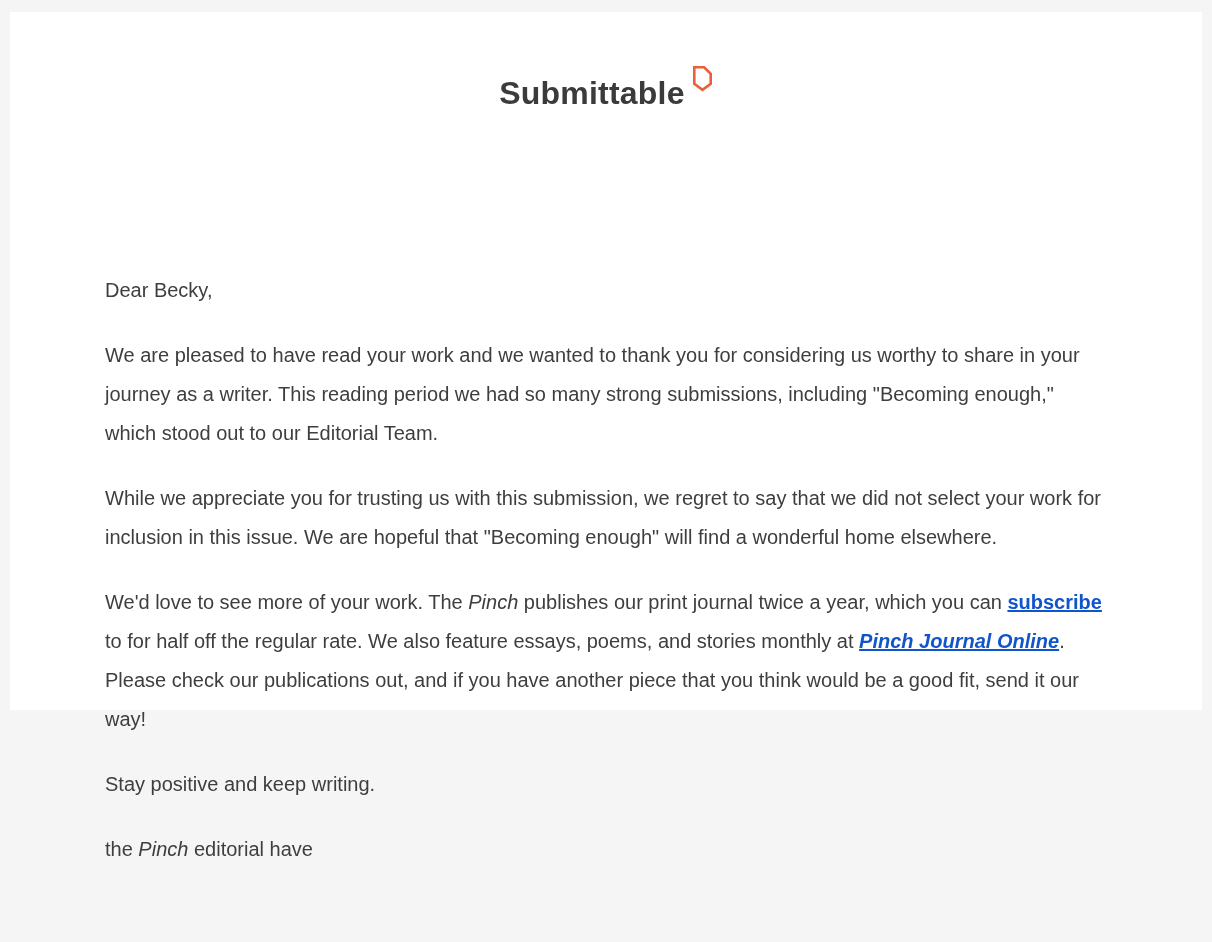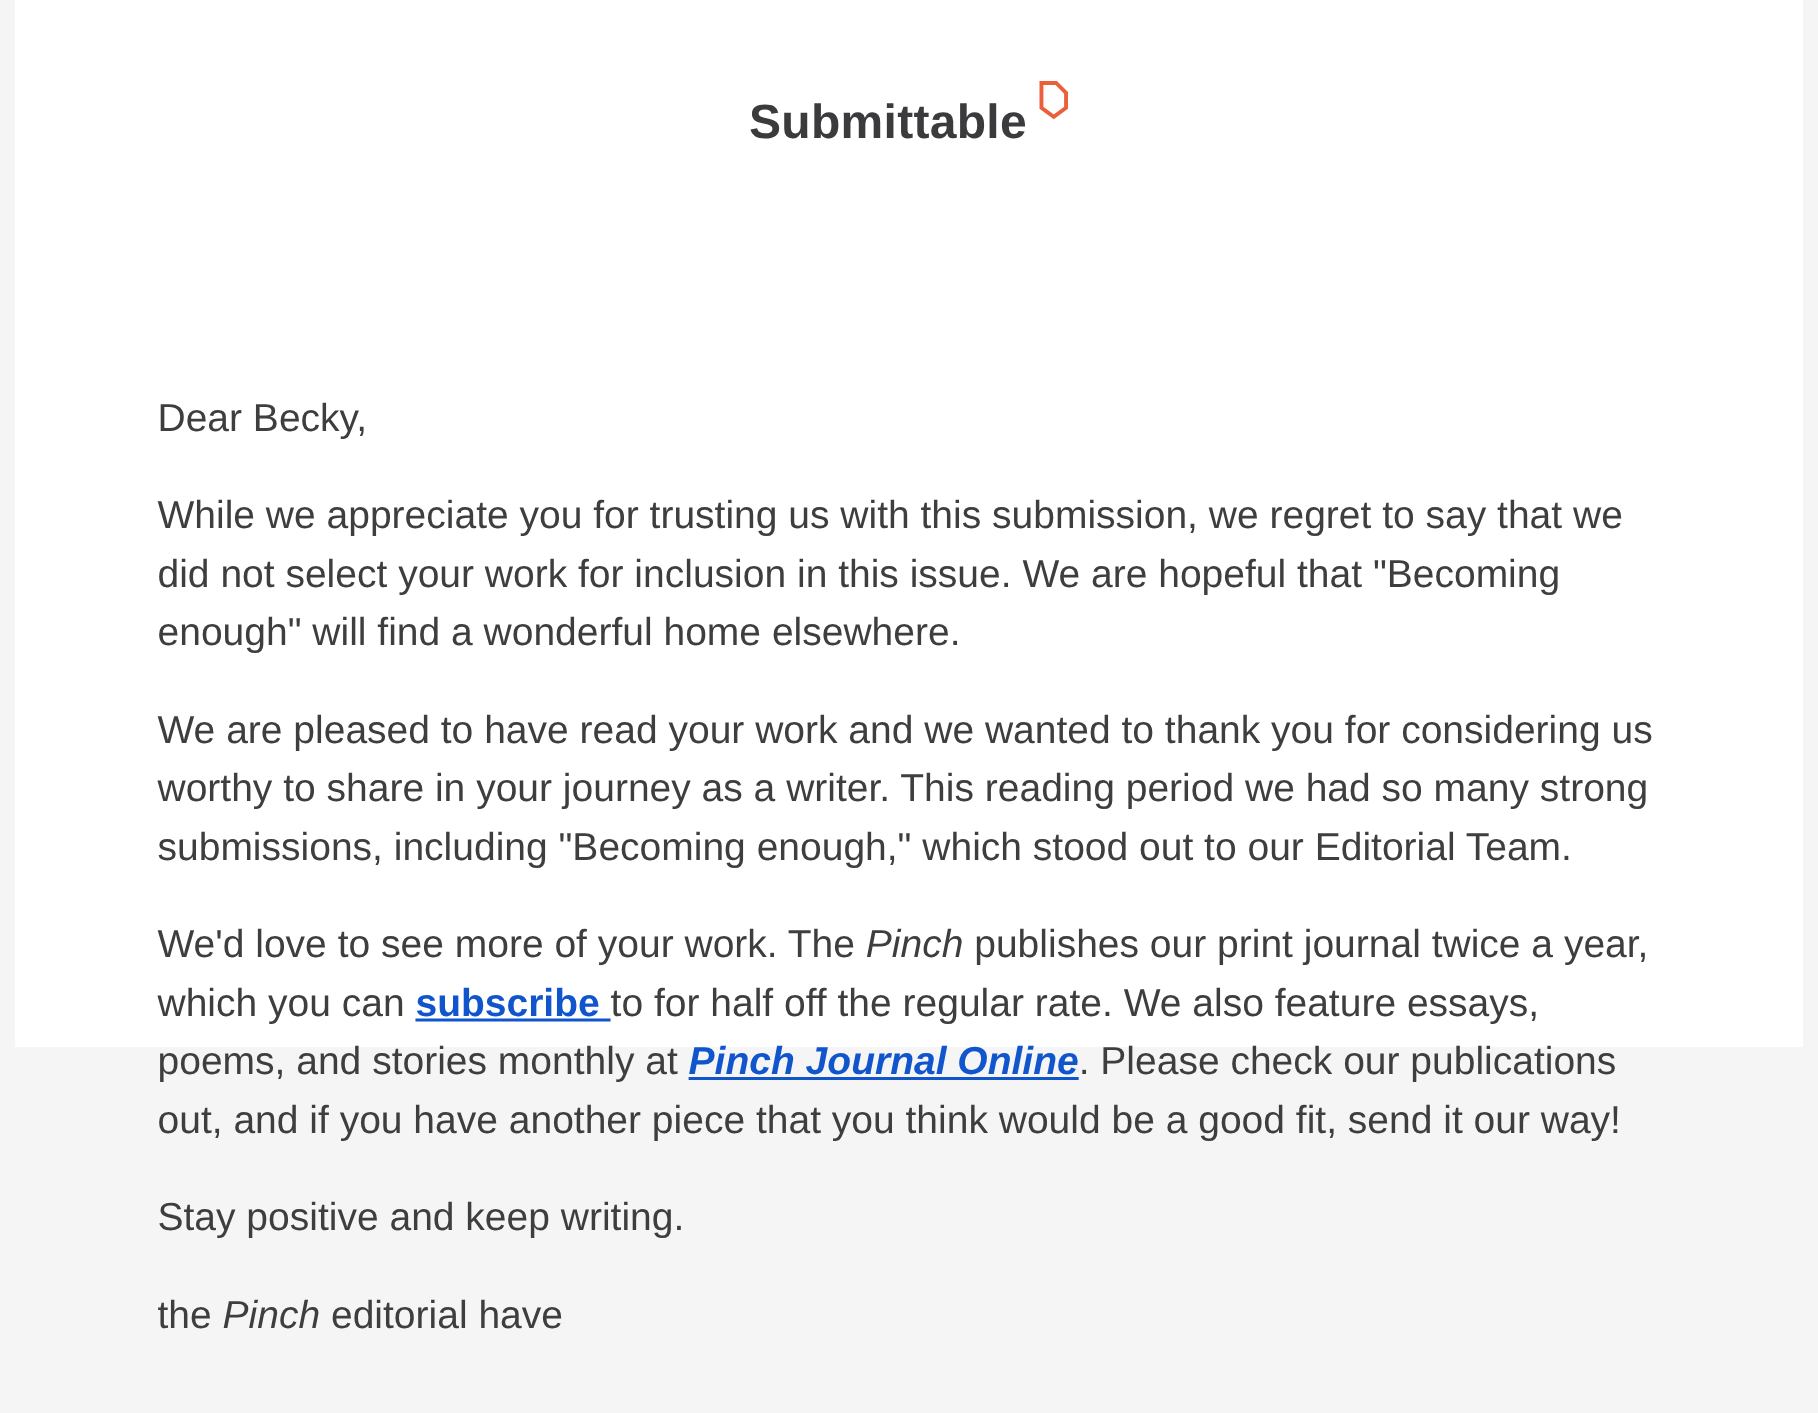--- a/index.html
+++ b/index.html
@@ -14,21 +14,21 @@
   html,body{margin:0;padding:0;}
   body{
     width:1212px;
     height:942px;
     background:var(--page-background);
     font-family:"Liberation Sans","DejaVu Sans",sans-serif;
     overflow:hidden;
   }
   .email-card{
     background:var(--card-background);
-    margin:0 10px;
+    margin:12px 10px;
     width:1192px;
     height:698px;
   }
   .logo-wrap{
     padding-top:62px;
     text-align:center;
   }
   .logo{
     display:inline-block;
     text-decoration:none;
@@ -44,21 +44,21 @@
   .logo-icon{
     display:inline-block;
     margin-left:7px;
     transform:translateY(-9px);
     vertical-align:top;
   }
   .letter{
     margin-top:159px;
     padding:0 95px;
     color:var(--text);
-    font-size:26px;
+    font-size:20px;
     line-height:39px;
   }
   .letter p{
     margin:0 0 26px 0;
   }
   .italic{font-style:italic;}
   a.link{
     color:var(--link);
     text-decoration:underline;
     font-weight:bold;
@@ -74,20 +74,20 @@
       <span class="wordmark">Submittable</span><span class="logo-icon">
         <svg width="21" height="28" viewBox="0 0 21 28" aria-hidden="true">
           <path d="M2.3 2.3 H12.1 L18.7 8.9 V18.9 L10.5 24.9 L2.3 18.9 Z" fill="none" stroke="var(--brand-orange)" stroke-width="2.6" stroke-linejoin="miter"></path>
         </svg>
       </span>
     </a>
   </div>
 
   <div class="letter">
       <p><span>Dear Becky,</span></p>
+      <p><span>We are pleased to have read your work and we wanted to thank you for considering us worthy to share in your journey as a writer. This reading period we had so many strong submissions, including "Becoming enough," which stood out to our Editorial Team.</span></p>
       <p><span>While we appreciate you for trusting us with this submission, we regret to say that we did not select your work for inclusion in this issue. We are hopeful that "Becoming enough" will find a wonderful home elsewhere.</span></p>
-      <p><span>We are pleased to have read your work and we wanted to thank you for considering us worthy to share in your journey as a writer. This reading period we had so many strong submissions, including "Becoming enough," which stood out to our Editorial Team.</span></p>
       <p><span>We'd love to see more of your work. The </span><span class="italic">Pinch</span><span> publishes our print journal twice a year, which you can </span><a href="#" class="link">subscribe </a><span>to for half off the regular rate. We also feature essays, poems, and stories monthly at </span><a href="#" class="link italic">Pinch Journal Online</a><span>. Please check our publications out, and if you have another piece that you think would be a good fit, send it our way!</span></p>
       <p><span>Stay positive and keep writing.</span></p>
       <p><span>the </span><span class="italic">Pinch</span><span> editorial have</span></p>
     </div>
 
 </div>
 
 </body></html>

